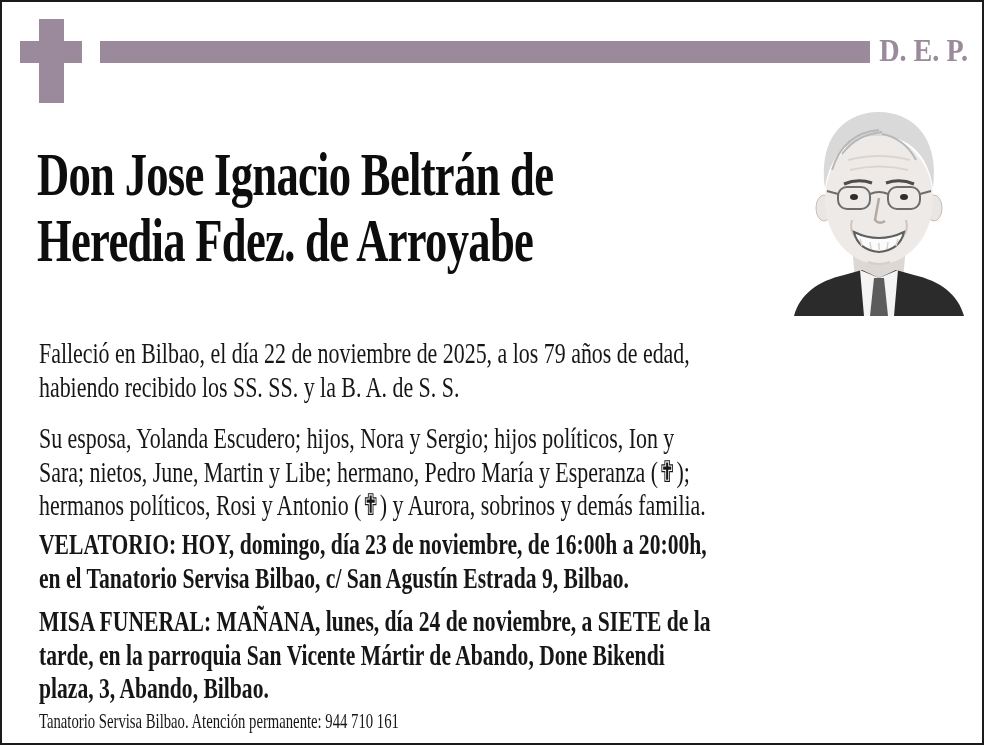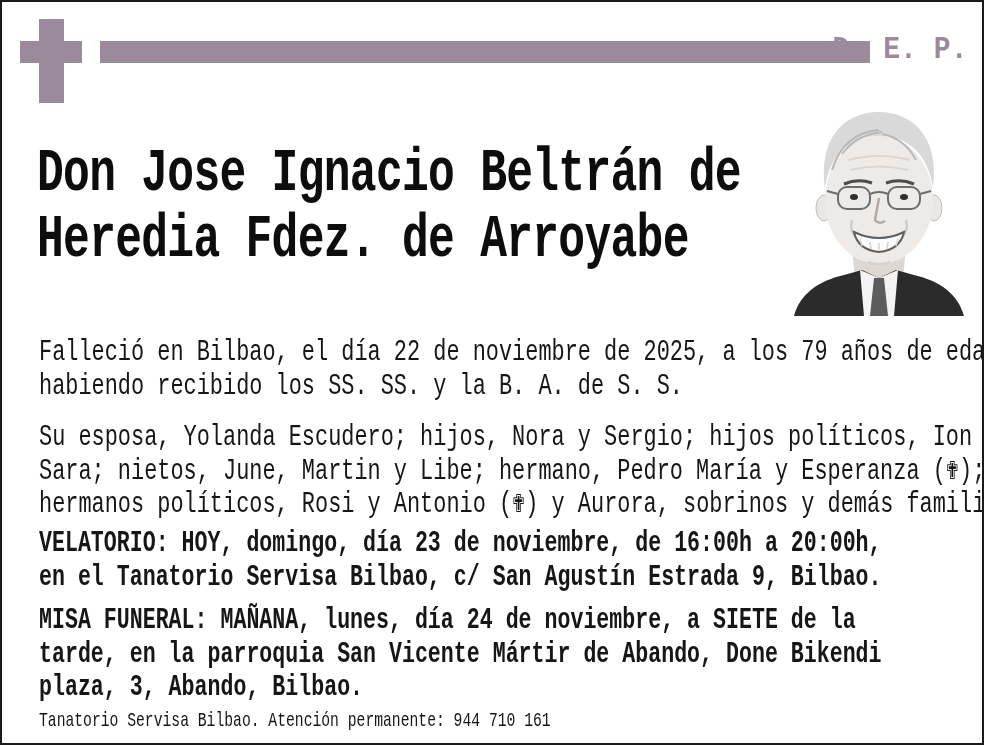--- a/index.html
+++ b/index.html
@@ -1,21 +1,21 @@
 <!DOCTYPE html>
 <html style="--accent: #9a8a9b; --ink: #161616;"><head>
 <meta charset="utf-8">
 <style>
   :root { --accent:#9a8a9b; --ink:#161616; }
   * { box-sizing: border-box; }
   html,body { margin:0; padding:0; background:#fff; }
   .page {
     position:relative; width:984px; height:745px; background:#fff;
     border:2px solid #1a1a1a; overflow:hidden;
-    font-family:Liberation Mono, monospace; color:var(--ink);
+    font-family:Liberation Serif, serif; color:var(--ink);
   }
   
   .cross { position:absolute; left:18px; top:17px; width:62px; height:84px; }
   .cross .v { position:absolute; left:19px; top:0; width:25px; height:84px; background:var(--accent); }
   .cross .h { position:absolute; left:0; top:22px; width:62px; height:22px; background:var(--accent); }
   
   .bar { position:absolute; left:98px; top:39px; width:770px; height:22px; background:var(--accent); }
   .dep {
     position:absolute; top:32px; right:14px; color:var(--accent);
     font-weight:bold; font-size:32px; line-height:32px; white-space:nowrap;

